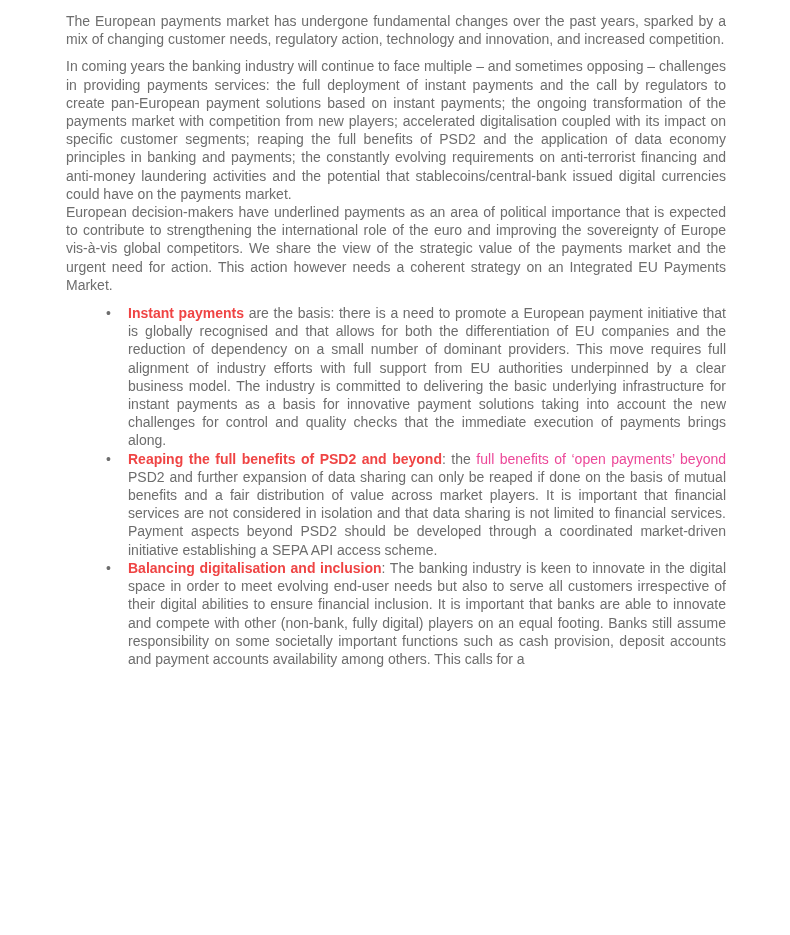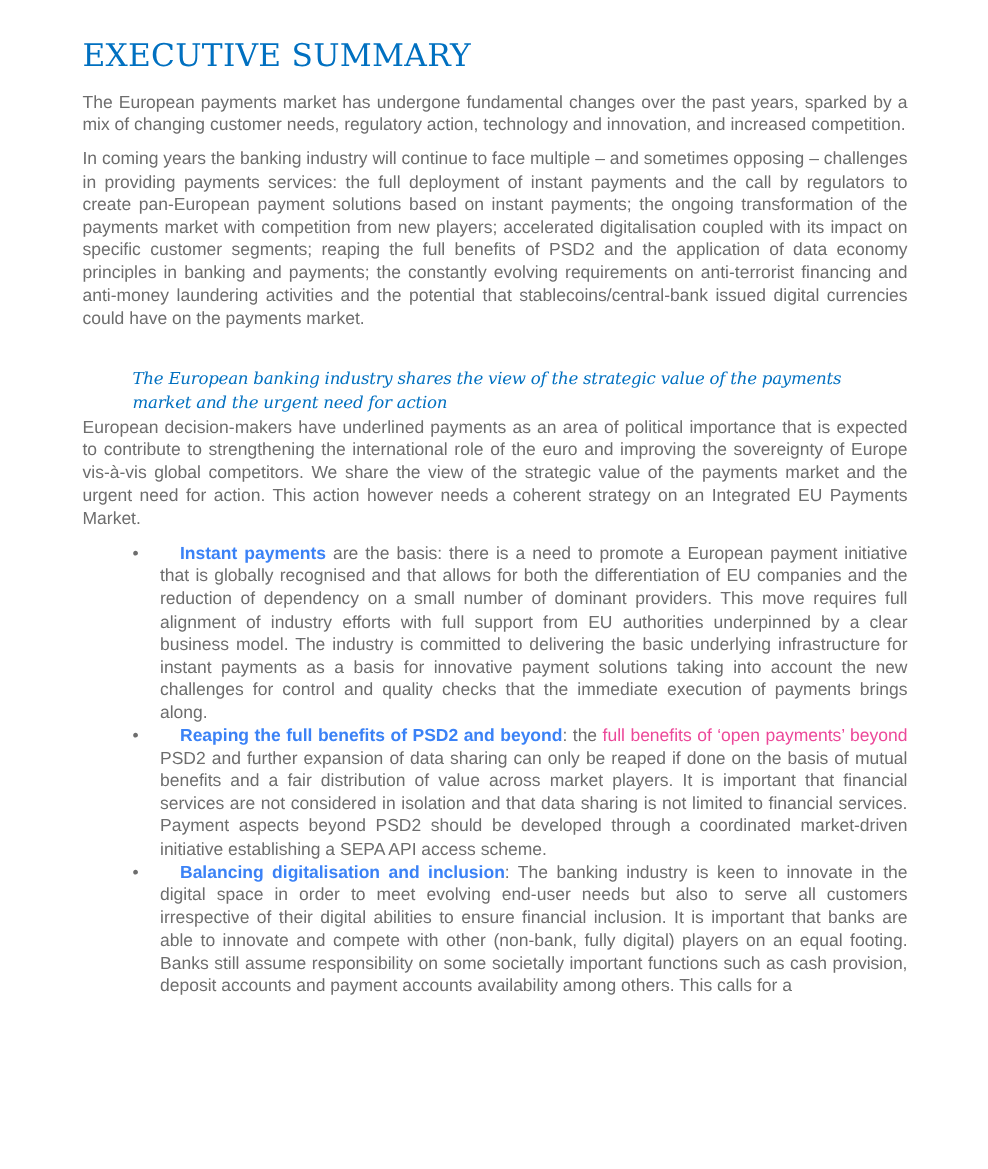--- a/index.html
+++ b/index.html
@@ -44,33 +44,31 @@
       padding: 0 0 0 62px;
     }
     li { position: relative; }
     li .bullet {
       position: absolute;
       left: -22px;
       top: 0;
       color: #6d6d6d;
       font-size: 14px;
     }
-    li b { font-weight: bold; color: #3b82f6; margin-left: 16px; }
+    li b { font-weight: bold; color: #ef4444; }
     .muted { color: #ec4899; }
   </style>
 </head>
 <body>
 
 <div class="page">
-  <h1>EXECUTIVE SUMMARY</h1>
 
   <p class="p1">The European payments market has undergone fundamental changes over the past years, sparked by a mix of changing customer needs, regulatory action, technology and innovation, and increased competition.</p>
   <p class="p2">In coming years the banking industry will continue to face multiple – and sometimes opposing – challenges in providing payments services: the full deployment of instant payments and the call by regulators to create pan-European payment solutions based on instant payments; the ongoing transformation of the payments market with competition from new players; accelerated digitalisation coupled with its impact on specific customer segments; reaping the full benefits of PSD2 and the application of data economy principles in banking and payments; the constantly evolving requirements on anti-terrorist financing and anti-money laundering activities and the potential that stablecoins/central-bank issued digital currencies could have on the payments market.</p>
 
-  <p class="quote">The European banking industry shares the view of the strategic value of the payments market and the urgent need for action</p>
 
   <p class="p3">European decision-makers have underlined payments as an area of political importance that is expected to contribute to strengthening the international role of the euro and improving the sovereignty of Europe vis-à-vis global competitors. We share the view of the strategic value of the payments market and the urgent need for action. This action however needs a coherent strategy on an Integrated EU Payments Market.</p>
 
   <ul>
     <li>
       <span class="bullet">•</span><b>Instant payments</b><span> are the basis: there is a need to promote a European payment initiative that is globally recognised and that allows for both the differentiation of EU companies and the reduction of dependency on a small number of dominant providers. This move requires full alignment of industry efforts with full support from EU authorities underpinned by a clear business model. The industry is committed to delivering the basic underlying infrastructure for instant payments as a basis for innovative payment solutions taking into account the new challenges for control and quality checks that the immediate execution of payments brings along.</span>
     </li>
     <li>
       <span class="bullet">•</span><b>Reaping the full benefits of PSD2 and beyond</b><span>: the </span><span class="muted">full benefits of ‘open payments’ beyond</span><span> PSD2 and further expansion of data sharing can only be reaped if done on the basis of mutual benefits and a fair distribution of value across market players. It is important that financial services are not considered in isolation and that data sharing is not limited to financial services. Payment aspects beyond PSD2 should be developed through a coordinated market-driven initiative establishing a SEPA API access scheme.</span>
     </li>

